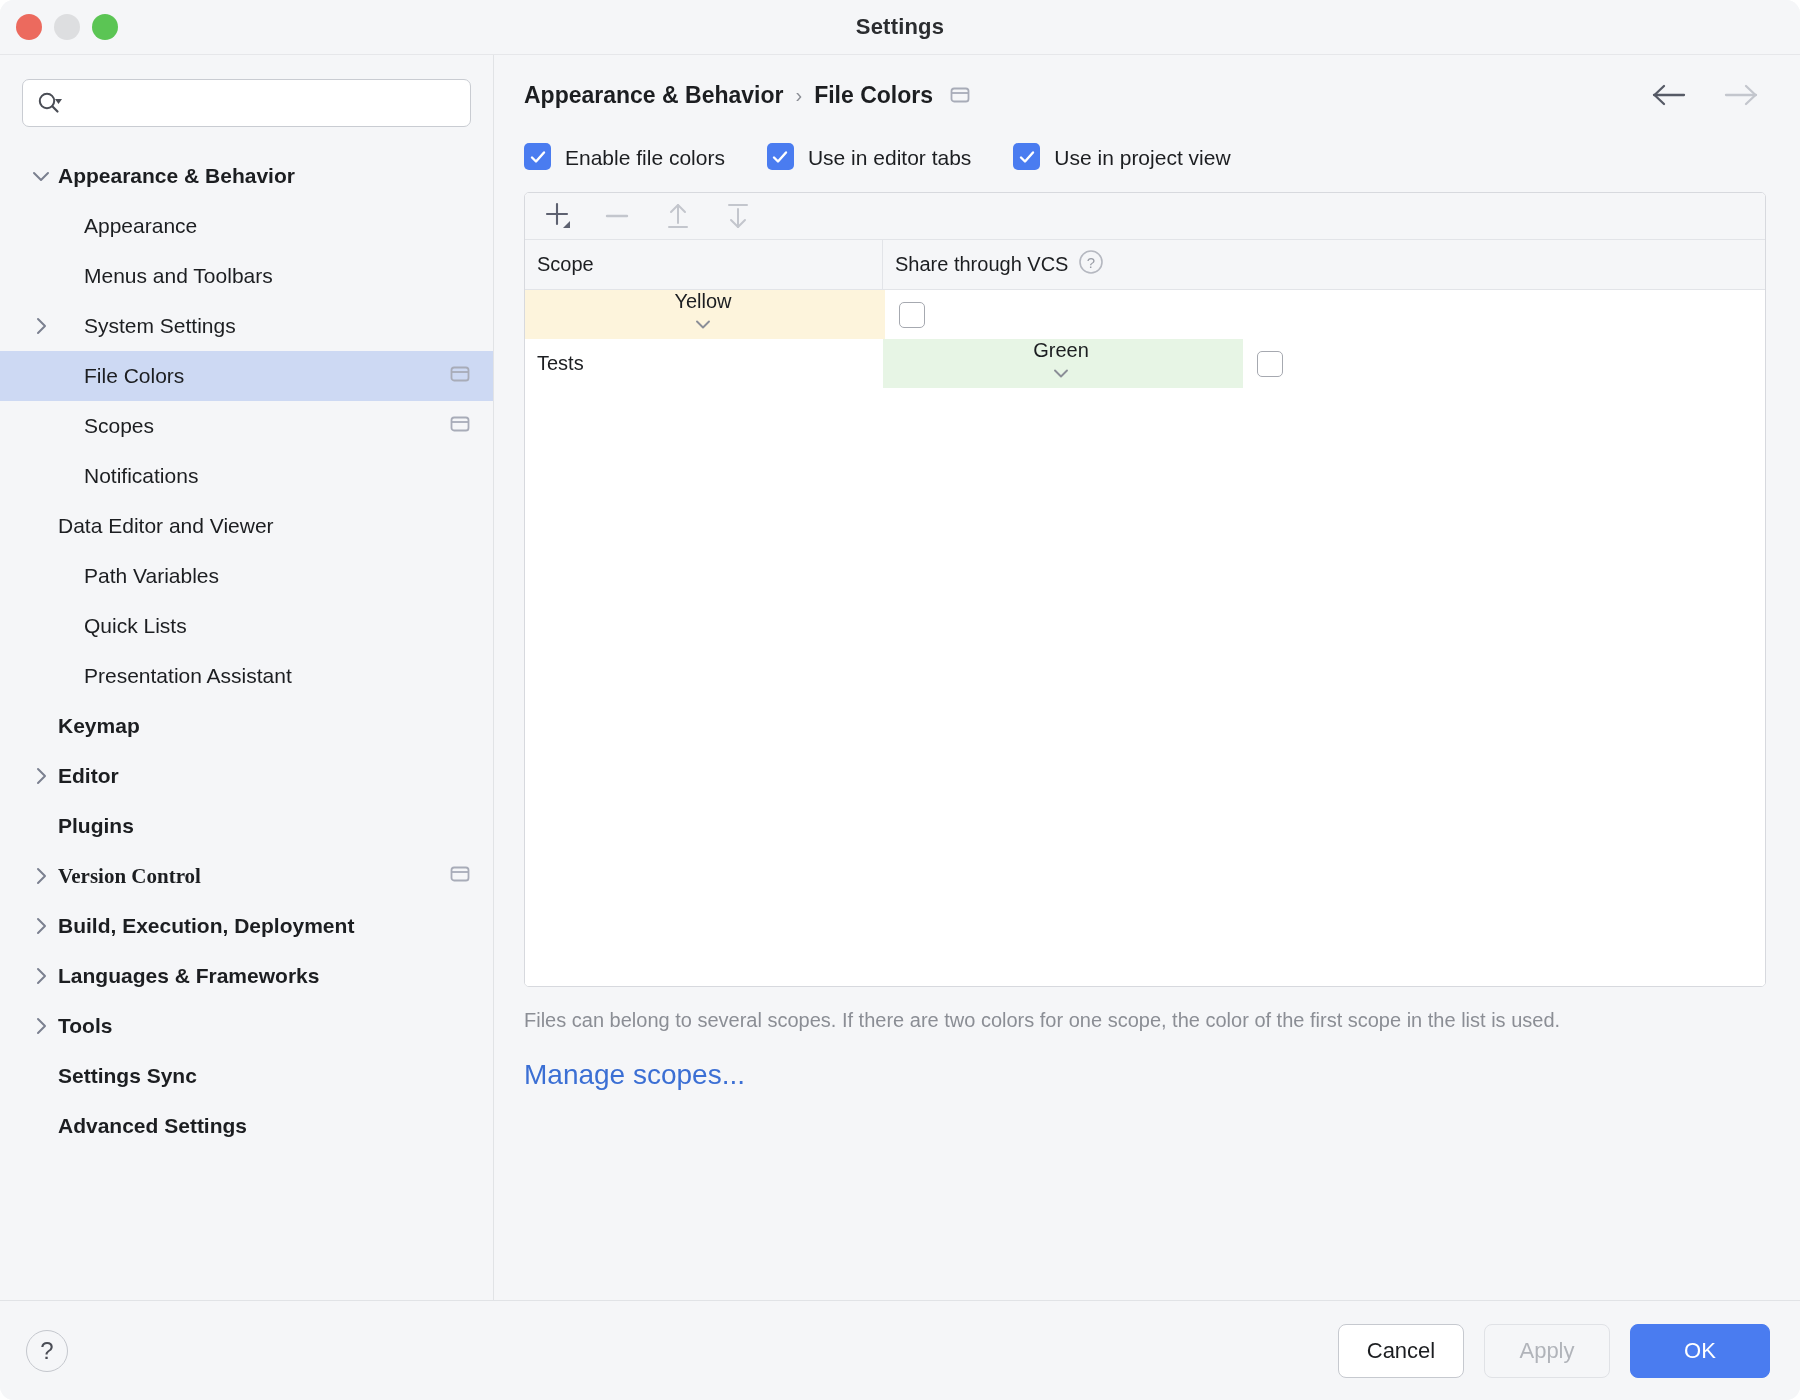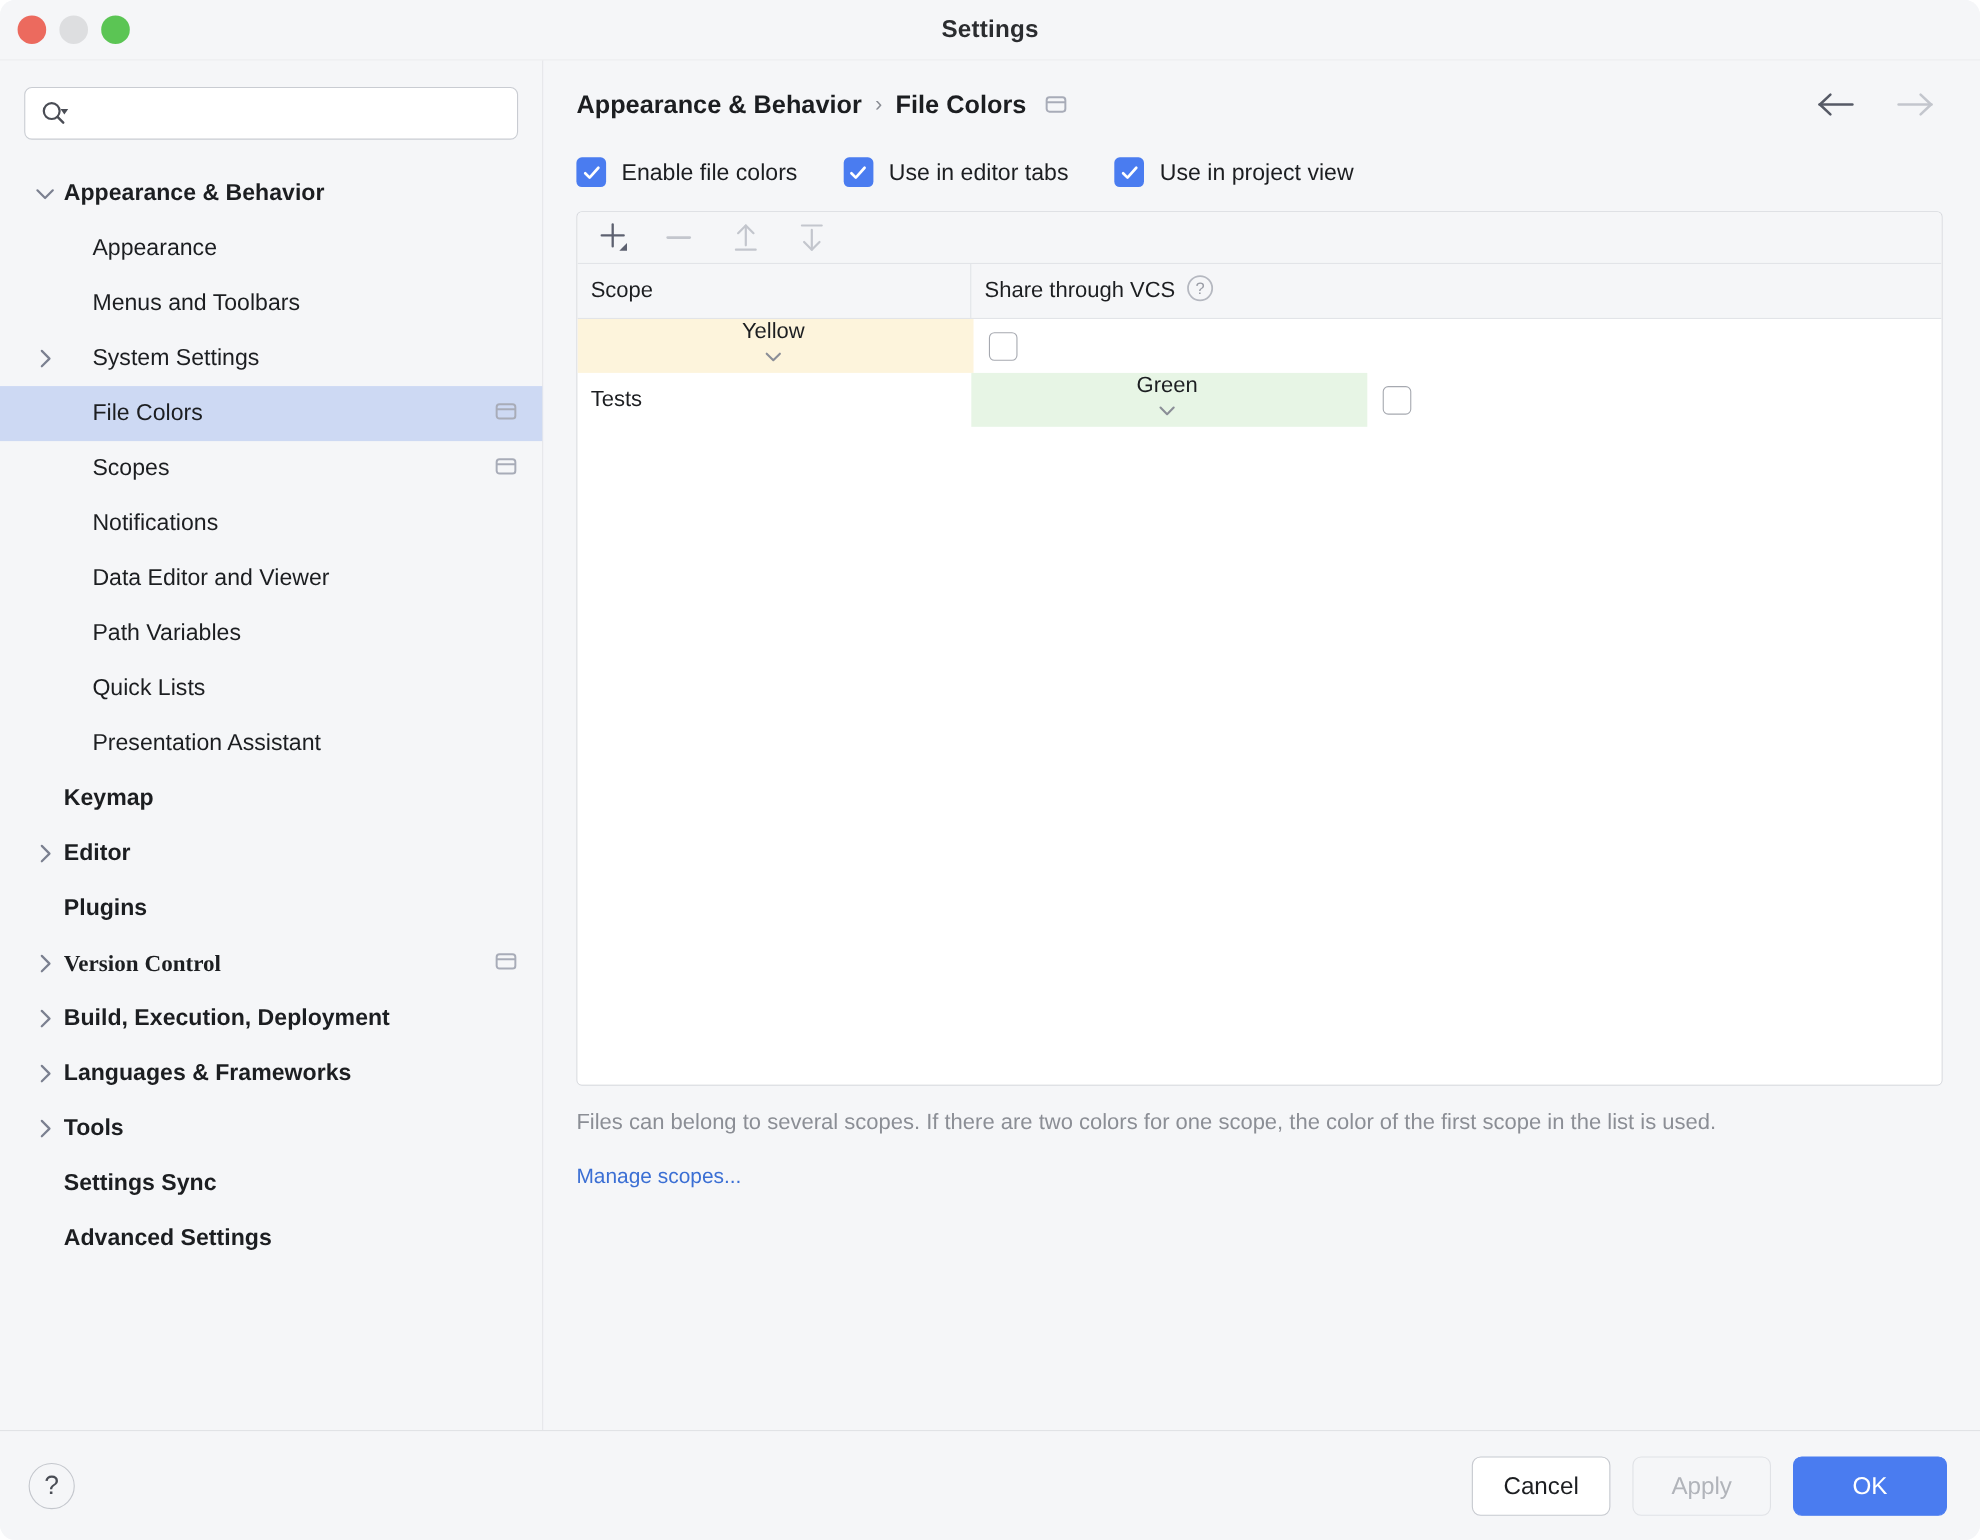--- a/index.html
+++ b/index.html
@@ -243,21 +243,21 @@
   .note {
     margin-top: 20px;
     font-size: 20px;
     line-height: 1.3;
     color: #8b8e95;
     max-width: 1070px;
   }
   .manage-link {
     display: inline-block;
     margin-top: 26px;
-    font-size: 19px;
+    font-size: 28px;
     color: #3b6fd4;
     cursor: default;
   }
 
   
   .bottombar {
     height: 100px;
     border-top: 1px solid #e1e3e6;
     background: #f5f6f8;
     display: flex;
@@ -357,21 +357,21 @@
                 <rect x="2.5" y="3.5" width="17" height="13" rx="2.6" fill="none" stroke="#a8acb8" stroke-width="1.8"></rect>
                 <line x1="2.5" y1="8" x2="19.5" y2="8" stroke="#a8acb8" stroke-width="1.8"></line>
               </svg></span>
           </div>
           <div class="tree-row indent-1">
             <span class="twisty"></span>
             <span class="tree-label" style="margin-left: 26px;">Notifications</span>
           </div>
           <div class="tree-row indent-1">
             <span class="twisty"></span>
-            <span class="tree-label" style="margin-left: 26px; text-align: center;">Data Editor and Viewer</span>
+            <span class="tree-label" style=" text-align: center;">Data Editor and Viewer</span>
           </div>
           <div class="tree-row indent-1">
             <span class="twisty"></span>
             <span class="tree-label" style="margin-left: 26px;">Path Variables</span>
           </div>
           <div class="tree-row indent-1">
             <span class="twisty"></span>
             <span class="tree-label" style="margin-left: 26px;">Quick Lists</span>
           </div>
           <div class="tree-row indent-1">

